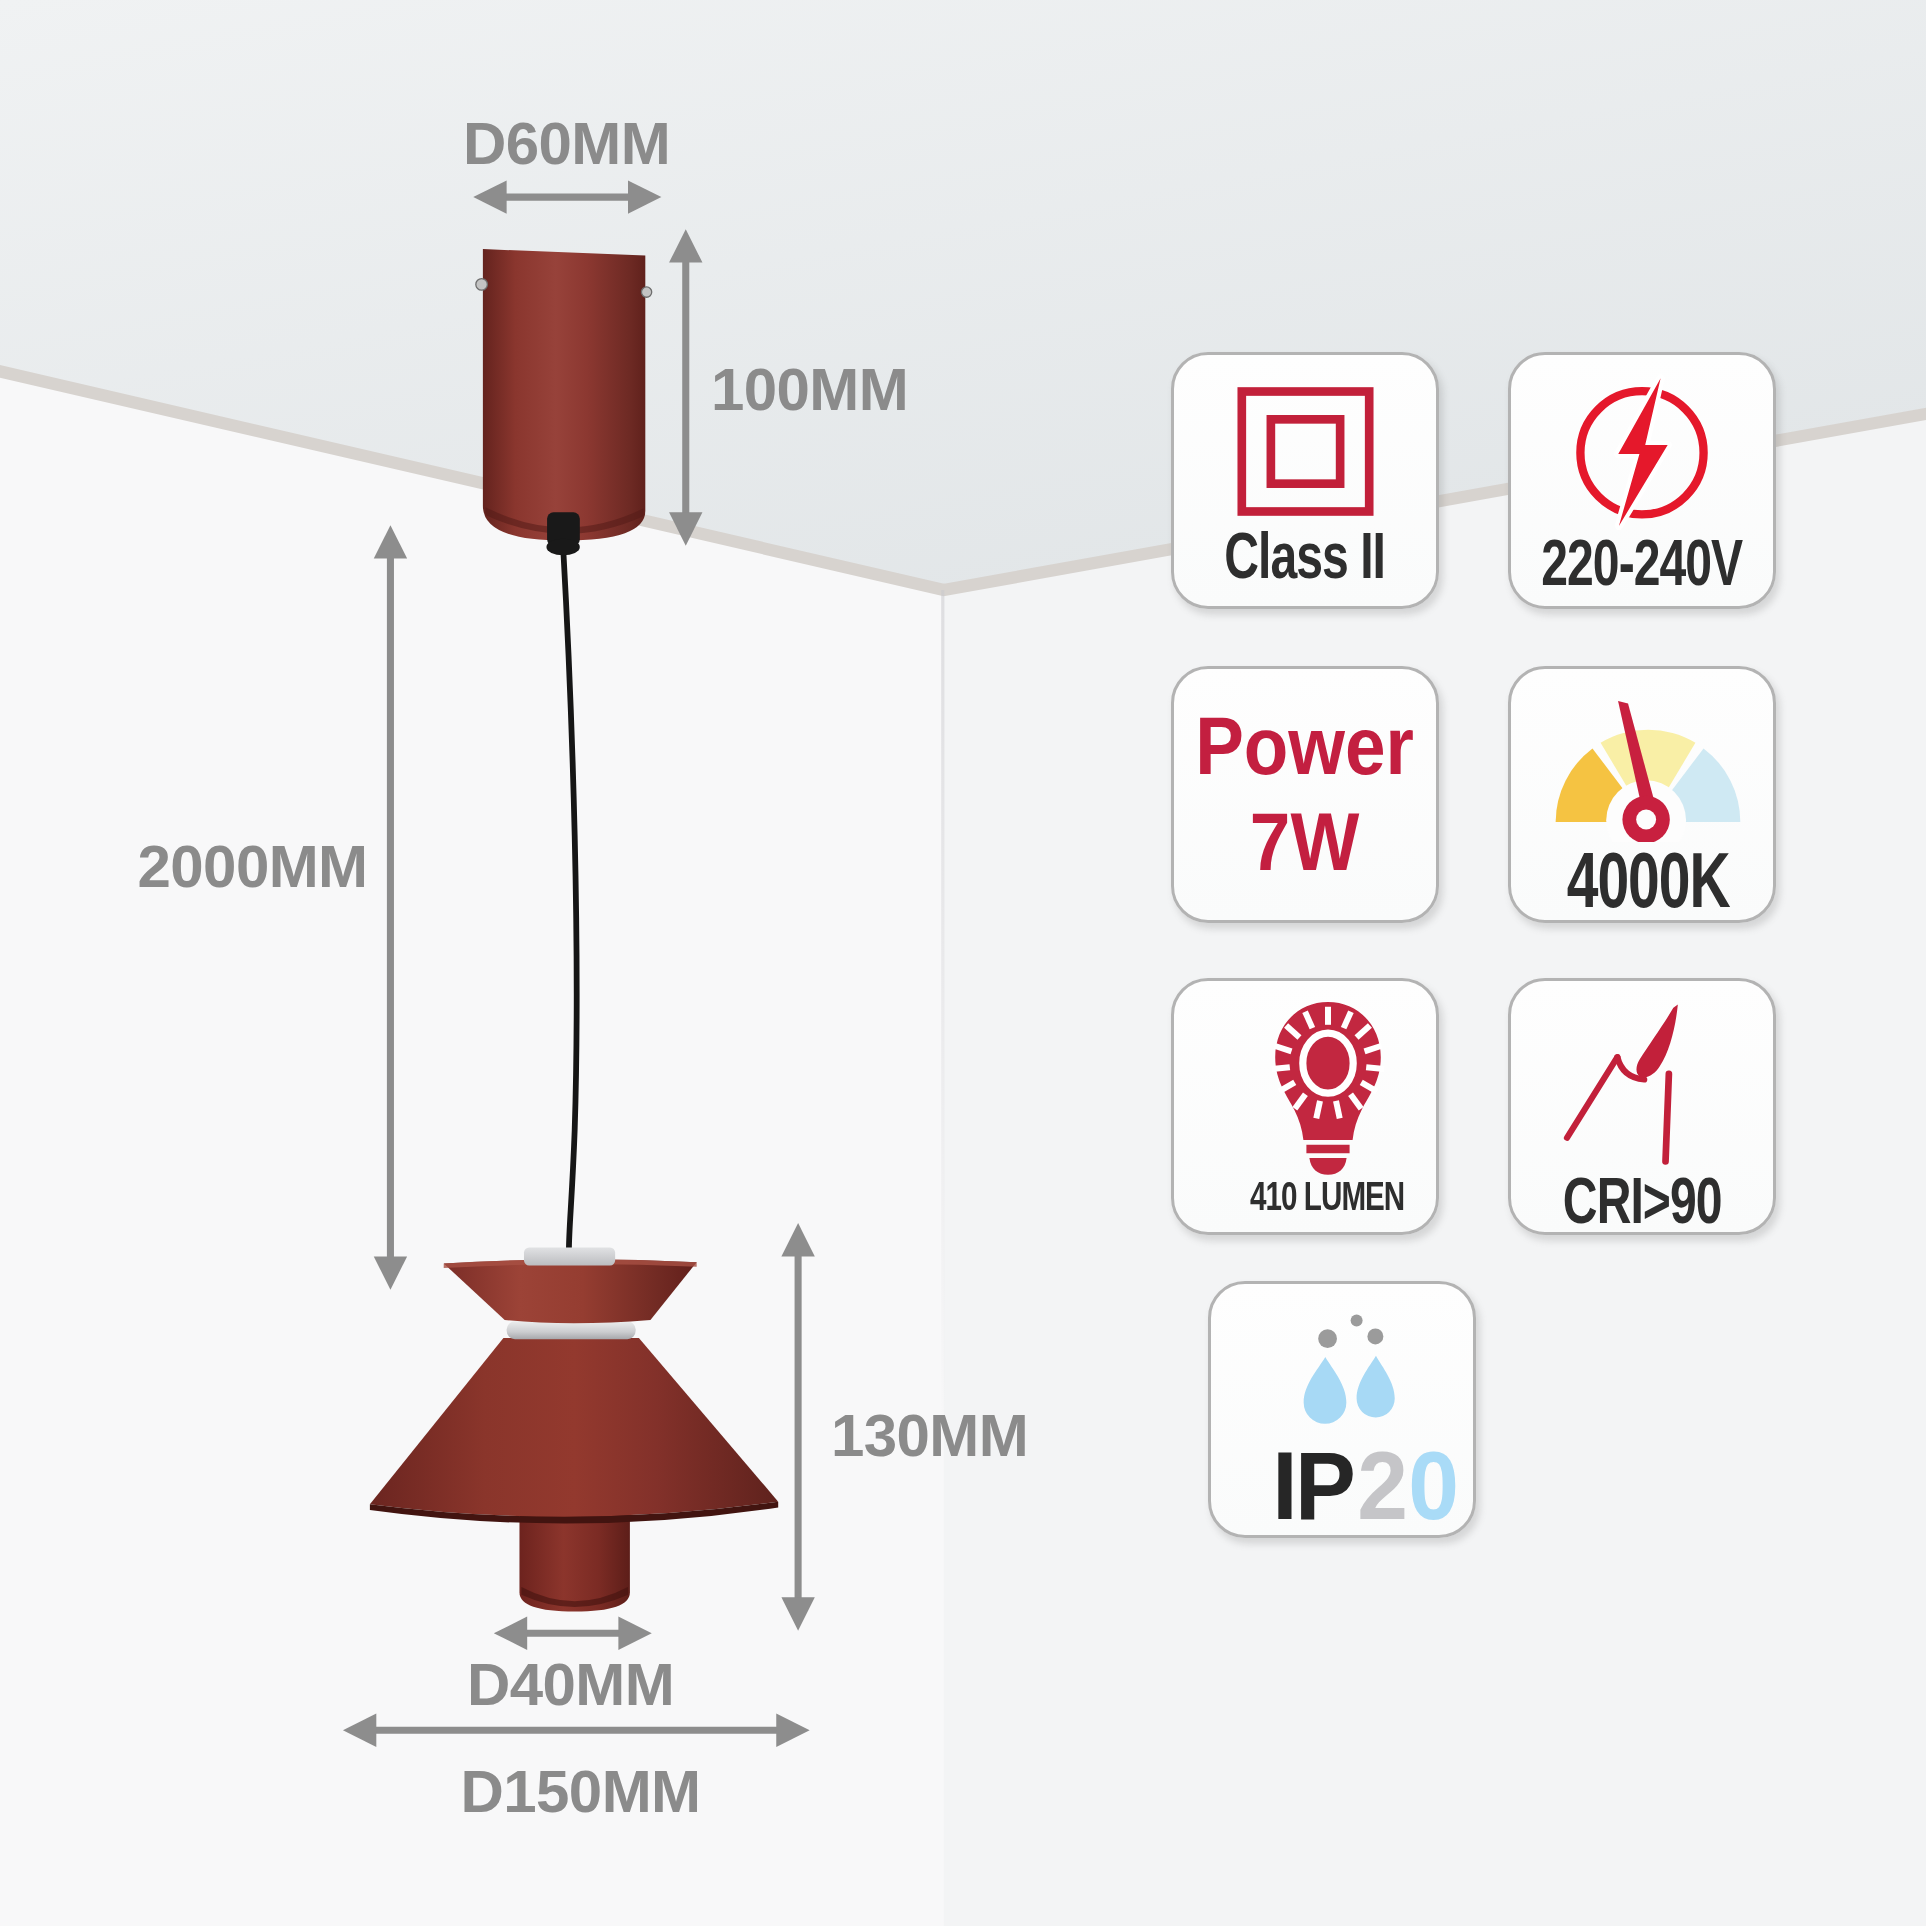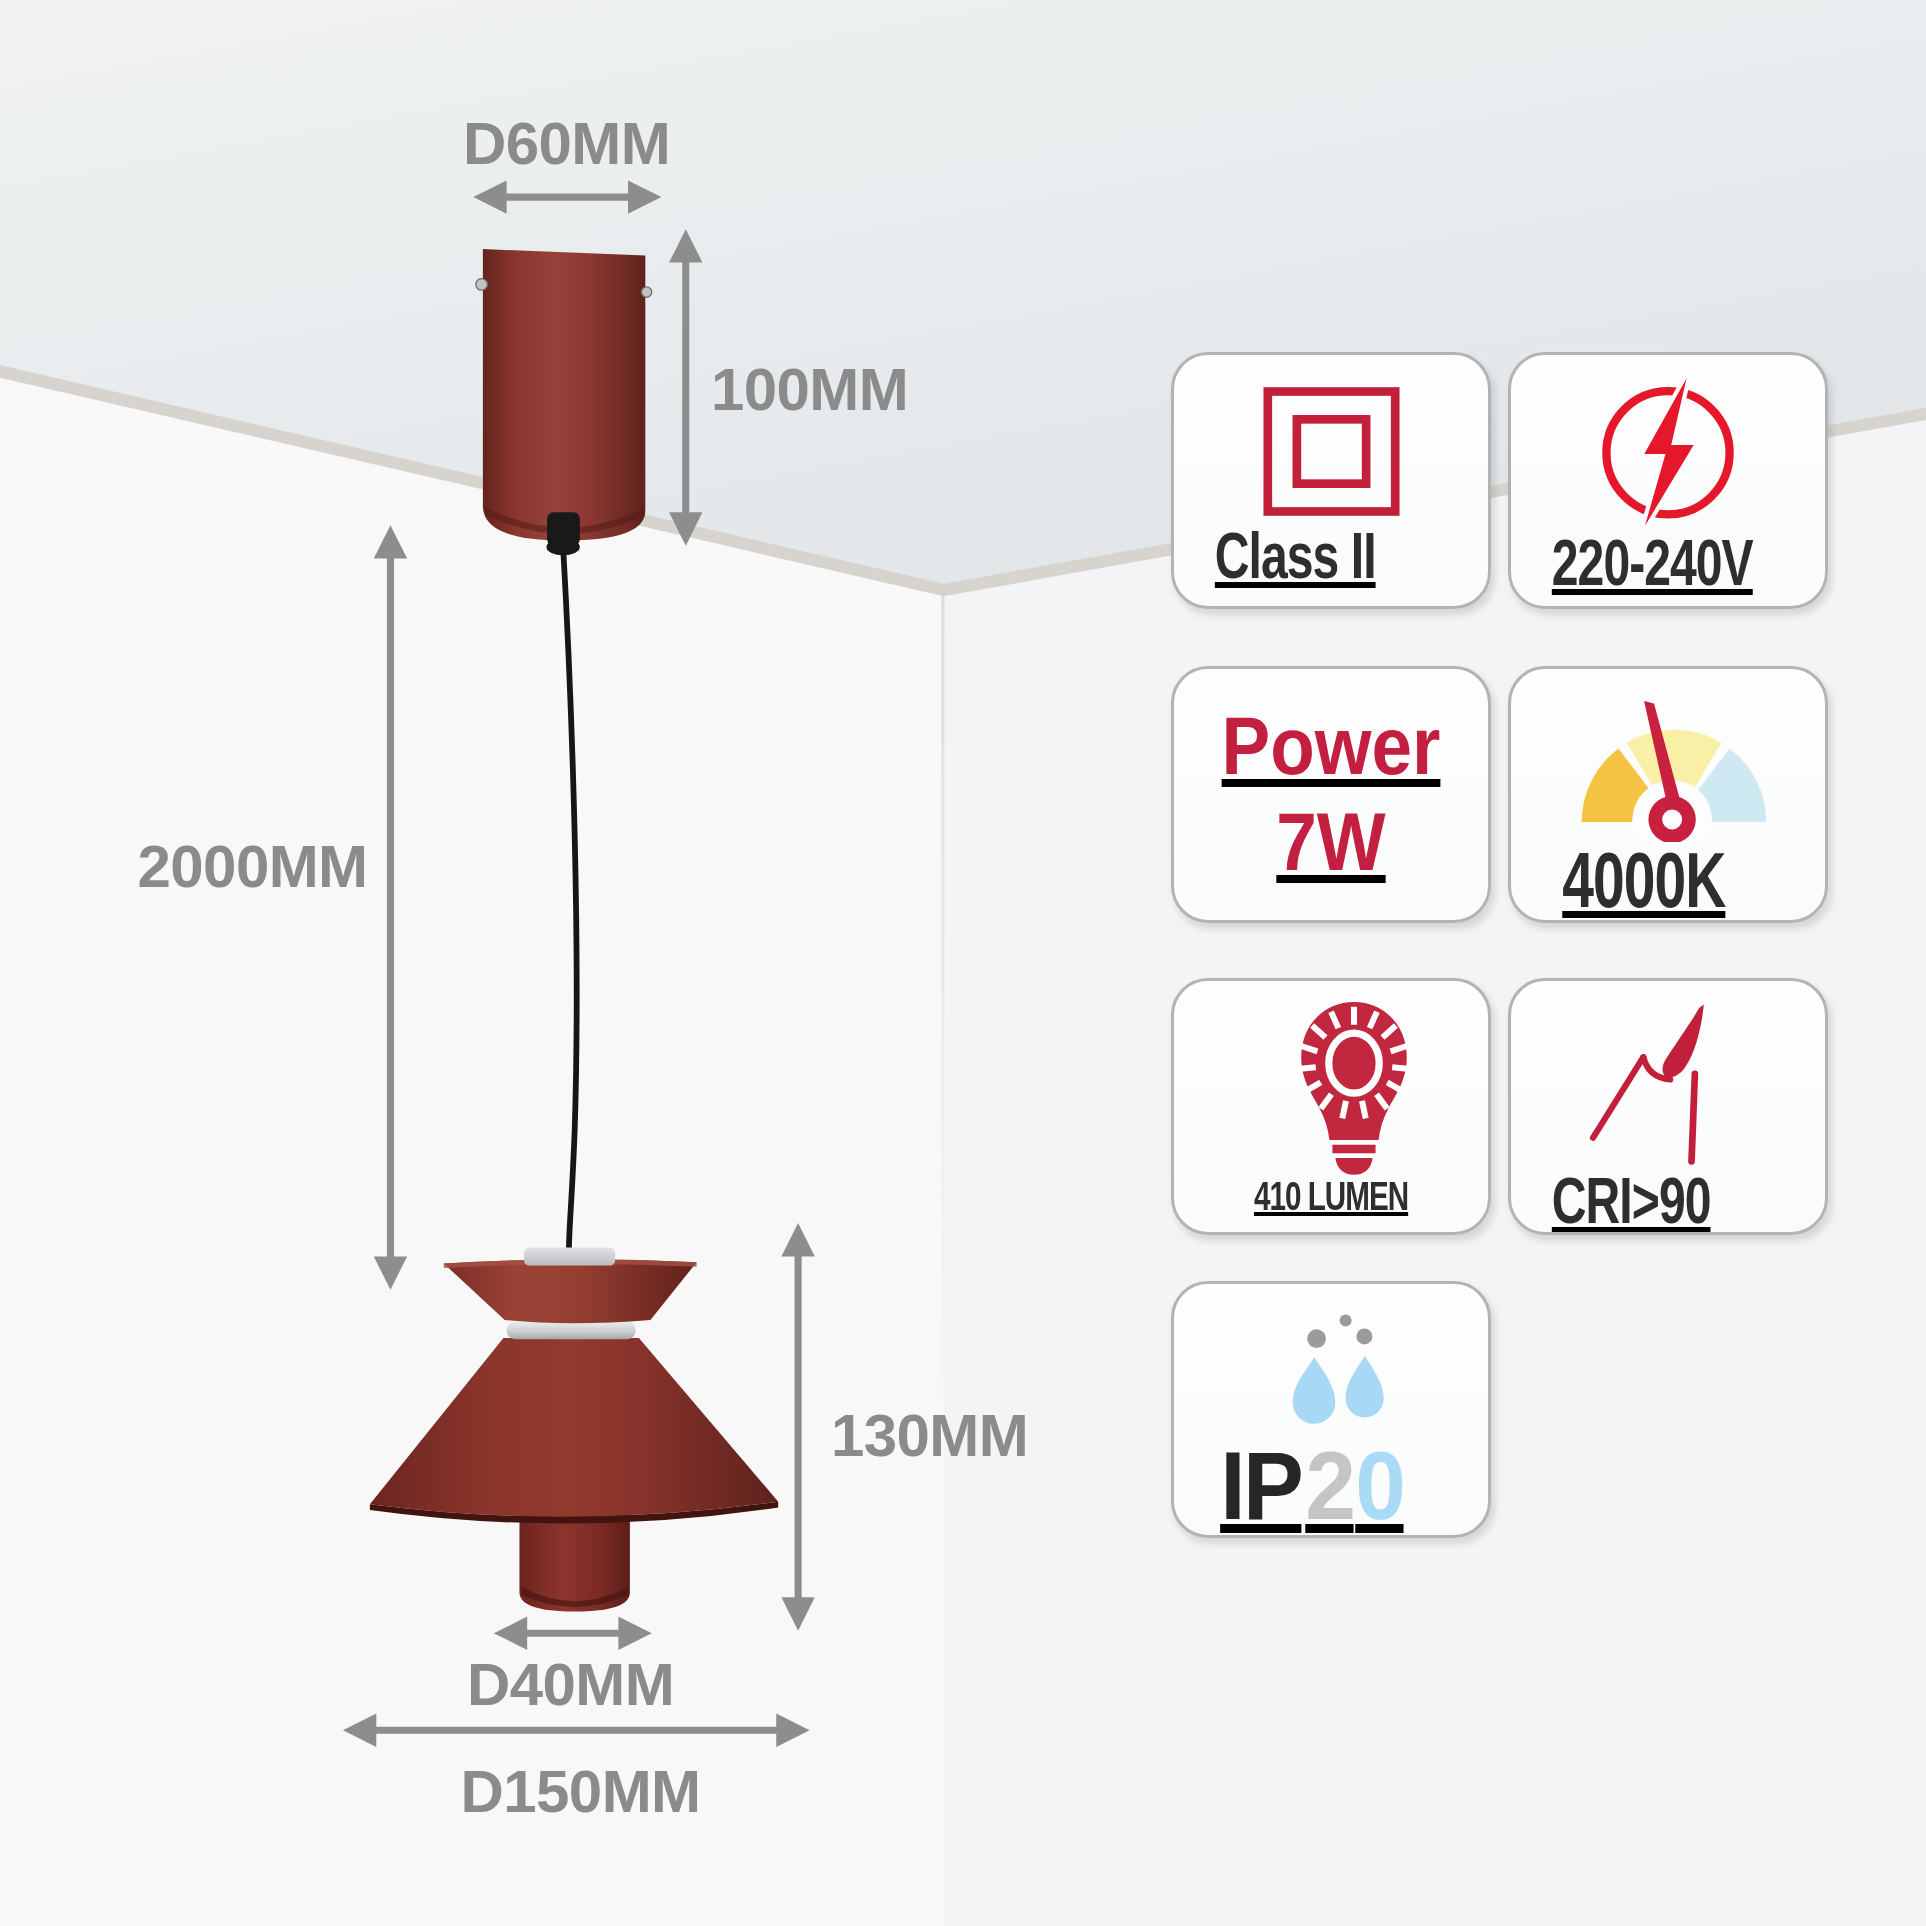--- a/index.html
+++ b/index.html
@@ -19,29 +19,28 @@
     font-weight:600;
     line-height:1;
     letter-spacing:-0.6px;
     white-space:nowrap;
   }
   .center{text-align:center;}
 
   
   .badge{
     position:absolute;
-    width:320px;height:257px;
+    width:268px;height:257px;
     box-sizing:border-box;
     background:linear-gradient(180deg,#fefefe,#fafbfb);
     border:3.2px solid #b3b3b3;
     border-radius:37px;
     box-shadow:3.9px 5.1px 7.7px rgba(110,110,110,.22);
-    display:flex;flex-direction:column;justify-content:space-between;
+    display:flex;flex-direction:column;align-items:center;justify-content:space-between;
     overflow:hidden;
-    text-decoration:underline;
   }
   .badge .icon-wrap{flex:0 0 auto;display:flex;align-items:center;justify-content:center;}
   .badge-label{
     display:inline-block;
     color:#2e2e2e;
     font-weight:700;
     line-height:1;
     transform:scaleX(.74);
     letter-spacing:-1.3px;
     white-space:nowrap;
@@ -275,21 +274,21 @@
     <svg width="168" height="168" viewBox="0 0 300 300">
       <path d="M16,246 L106,102" fill="none" stroke="#c2203a" stroke-width="11" stroke-linecap="round"></path>
       <path d="M106,102 C112,126 128,140 154,142" fill="none" stroke="#c2203a" stroke-width="11" stroke-linecap="round"></path>
       <path d="M214,8 C210,48 200,90 182,118 C174,132 158,142 147,137 C137,132 139,117 146,106 C164,78 192,38 206,14 Z" fill="#c2203a"></path>
       <path d="M198,132 L192,288" fill="none" stroke="#c2203a" stroke-width="12" stroke-linecap="round"></path>
     </svg>
   </span>
   <span class="badge-label lbl-lg">CRI&gt;90</span>
 </div>
 
-<div class="badge" style="left:1171px;top:1281px;padding-left:44px;">
+<div class="badge" style="left:1208px;top:1281px;padding-left:44px;">
   <span class="icon-wrap" style="margin-top:26px;">
     <svg width="148" height="128" viewBox="0 0 260 220">
       <circle cx="117" cy="16" r="10.5" fill="#9b9b9b"></circle>
       <circle cx="66" cy="48" r="16.5" fill="#9b9b9b"></circle>
       <circle cx="150" cy="44" r="14" fill="#9b9b9b"></circle>
       <path d="M62,80 C75,102 99,129 99,160 A37.5,37.5 0 0 1 24,160 C24,129 49,102 62,80 Z" fill="#a7d9f5"></path>
       <path d="M151,78 C162,98 184,124 184,153 A33.5,33.5 0 0 1 117,153 C117,124 139,98 151,78 Z" fill="#a7d9f5"></path>
     </svg>
   </span>
   <span class="ip-row">

